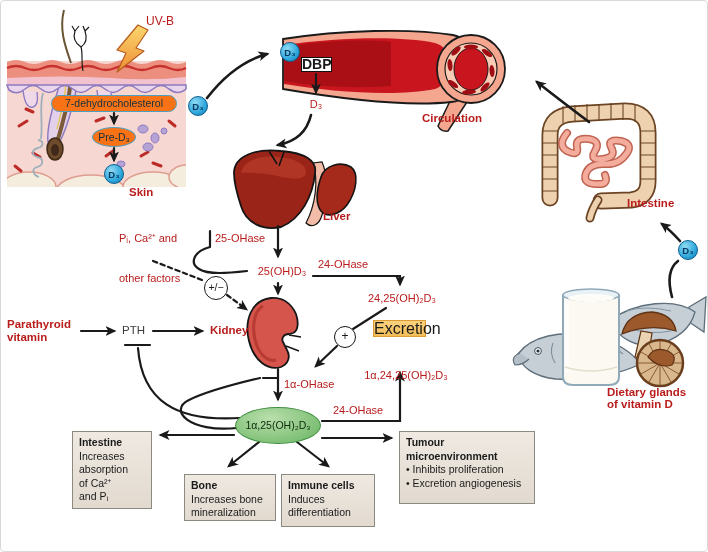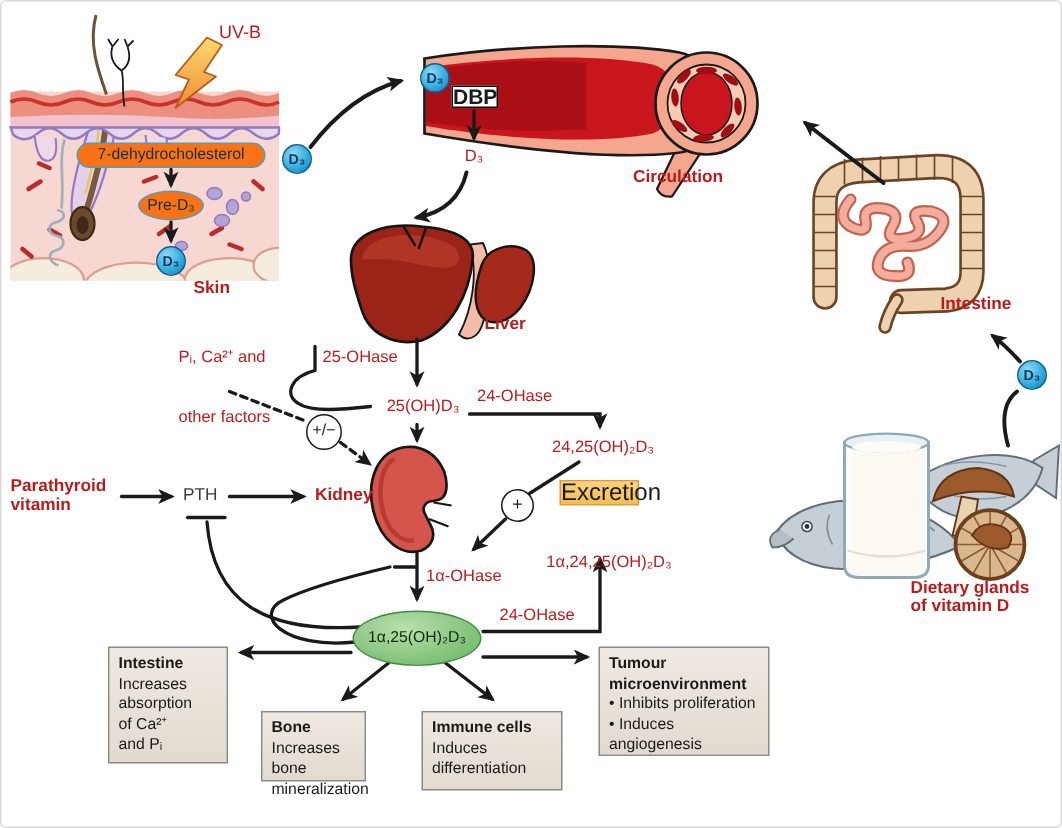--- a/index.html
+++ b/index.html
@@ -247,34 +247,34 @@
   <div class="lbl" style="left:283px;top:377px;">1α-OHase</div>
   <div class="greenpill" style="left:234px;top:406px;width:86px;height:37px;line-height:35px;">1α,25(OH)₂D₃</div>
 
   <div class="tbox" style="left:71px;top:430px;width:80px;height:78px;">
     <div class="t">Intestine</div>
     <div>Increases</div>
     <div>absorption</div>
     <div>of Ca²⁺</div>
     <div>and Pᵢ</div>
   </div>
-  <div class="tbox" style="left:173px;top:473px;width:70px;height:47px;">
+  <div class="tbox" style="left:183px;top:473px;width:92px;height:47px;">
     <div class="t">Bone</div>
     <div>Increases bone</div>
     <div>mineralization</div>
   </div>
   <div class="tbox" style="left:280px;top:473px;width:94px;height:53px;">
     <div class="t">Immune cells</div>
     <div>Induces</div>
     <div>differentiation</div>
   </div>
-  <div class="tbox" style="left:398px;top:430px;width:114px;height:73px;">
+  <div class="tbox" style="left:398px;top:430px;width:136px;height:73px;">
     <div class="t">Tumour</div>
     <div class="t">microenvironment</div>
     <div>• Inhibits proliferation</div>
-    <div>• Induces angiogenesis</div>
+    <div>• Excretion angiogenesis</div>
   </div>
 
   <div class="lbl b" style="left:626px;top:196px;">Intestine</div>
   <div class="chip" style="left:677px;top:239px;">D₃</div>
   <div class="lbl b" style="left:606px;top:385px;">Dietary glands</div>
   <div class="lbl b" style="left:606px;top:397px;">of vitamin D</div>
 </div>
 
 </body></html>

